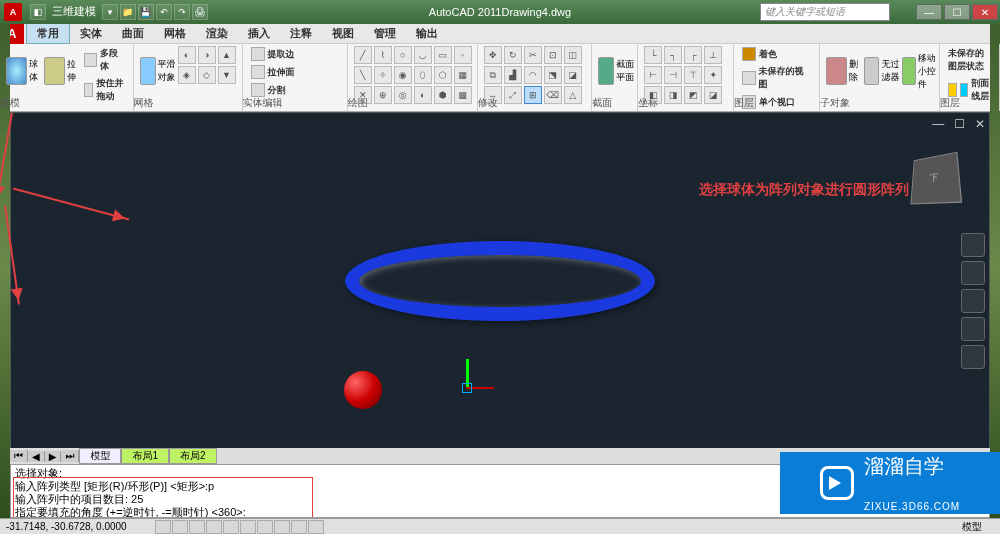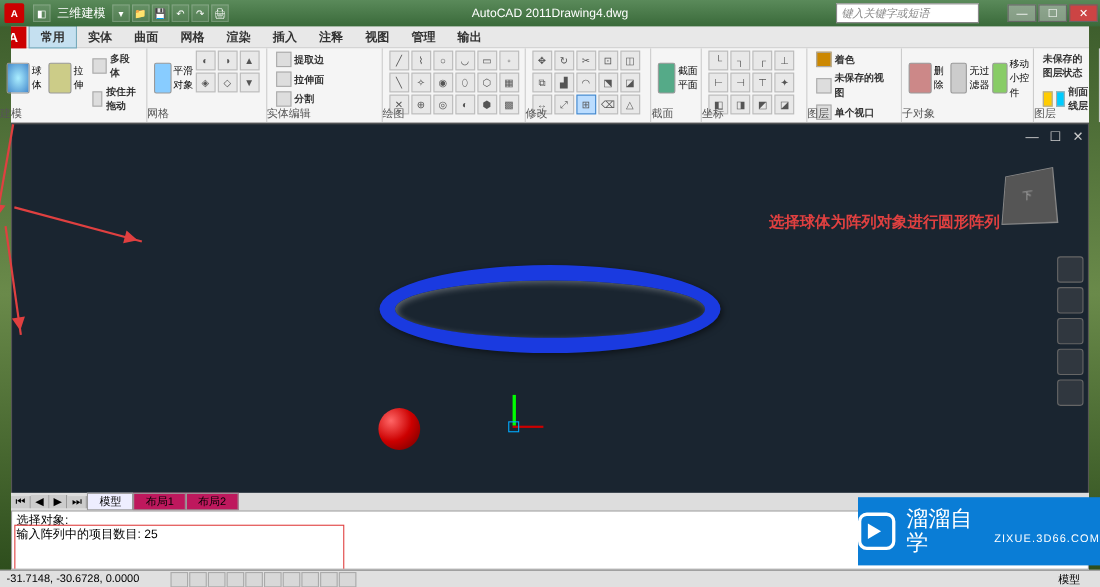--- a/index.html
+++ b/index.html
@@ -52,34 +52,34 @@
 .arrow2 { top: 245px; left: 225px; width: 120px; height: 2px; background: #e04040; transform: rotate(15deg); }
 .arrow2::after { content: ''; position: absolute; right: -2px; top: -5px; border: 6px solid transparent; border-left: 12px solid #e04040; }
 .arrow3 { top: 345px; left: 270px; width: 2px; height: 100px; background: #e04040; transform: rotate(-8deg); }
 .arrow3::after { content: ''; position: absolute; bottom: -2px; left: -5px; border: 6px solid transparent; border-top: 12px solid #e04040; }
 
 .nav-tools { position: absolute; right: 4px; top: 120px; display: flex; flex-direction: column; gap: 4px; }
 .nav-tool { width: 24px; height: 24px; background: rgba(100,100,100,0.3); border: 1px solid #666; border-radius: 3px; }
 
 .tabs-row { position: absolute; bottom: 70px; left: 10px; right: 10px; height: 16px; background: #ddd; display: flex; align-items: center; font-size: 10px; }
 .tab-btn { padding: 0 4px; border-right: 1px solid #999; background: #ccc; }
-.sheet-tab { padding: 0 10px; border: 1px solid #999; background: #be185d; }
+.sheet-tab { padding: 0 10px; border: 1px solid #999; background: #bef264; }
 
 .cmdline { position: absolute; bottom: 16px; left: 10px; right: 10px; height: 54px; background: #fff; border: 1px solid #999; font-size: 11px; font-family: SimSun, monospace; padding: 2px 4px; line-height: 13px; overflow: hidden; }
 .cmd-box { position: absolute; border: 1px solid #e04040; pointer-events: none; }
 
 .statusbar { position: absolute; bottom: 0; left: 0; right: 0; height: 16px; background: #e0e0e0; border-top: 1px solid #999; display: flex; align-items: center; font-size: 10px; padding: 0 6px; gap: 8px; }
 .status-icons { display: flex; gap: 1px; margin-left: 20px; }
 .status-icons .sb { width: 16px; height: 14px; background: #d8d8d8; border: 1px solid #aaa; }
 .status-right { margin-left: auto; display: flex; gap: 2px; align-items: center; }
 
 .watermark { position: absolute; right: 0; bottom: 20px; width: 220px; height: 62px; background: #0a7dd6; color: #fff; display: flex; align-items: center; justify-content: center; gap: 10px; font-size: 20px; }
 .watermark .play { width: 34px; height: 34px; border: 3px solid #fff; border-radius: 8px; display: flex; align-items: center; justify-content: center; }
 .watermark .play::after { content: ''; border: 7px solid transparent; border-left: 12px solid #fff; margin-left: 4px; }
-.watermark .txt { display: flex; flex-direction: row; line-height: 1.1; }
+.watermark .txt { display: flex; flex-direction: column; line-height: 1.1; }
 .watermark .sub { font-size: 10px; letter-spacing: 1px; margin-top: 24px; }
 
 .bg-strip { position: absolute; top: 0; left: 0; width: 10px; height: 100%; background: linear-gradient(#3a5a2a, #6a8a4a, #2a4a1a); }
 .bg-strip.r { left: auto; right: 0; }
 </style>
 </head>
 <body>
 
 <div class="bg-strip"></div>
 <div class="bg-strip r"></div>
@@ -314,39 +314,41 @@
     <div class="nav-tool"></div>
     <div class="nav-tool"></div>
   </div>
   <div class="torus"></div>
   <div class="sphere"></div>
   <div class="ucs">
     <div class="y-axis"></div>
       <div class="x-axis"></div>
       <div class="z-box"></div>
   </div>
-  <div class="anno-text" style="top:80px; right:80px">选择球体为阵列对象进行圆形阵列</div>
+  <div class="anno-text" style="top:68px; right:80px">选择球体为阵列对象进行圆形阵列</div>
   <div class="arrow1"></div>
   <div class="arrow2"></div>
   <div class="arrow3"></div>
 </div>
 
 <div class="tabs-row">
   <div class="tab-btn">⏮</div>
   <div class="tab-btn">◀</div>
   <div class="tab-btn">▶</div>
   <div class="tab-btn">⏭</div>
   <div class="sheet-tab" style="background:#eef">模型</div>
   <div class="sheet-tab">布局1</div>
   <div class="sheet-tab">布局2</div>
 </div>
 
 <div class="cmdline">
   <div>选择对象:</div>
+  <div>输入阵列类型 [矩形(R)/环形(P)] &lt;矩形&gt;:p</div>
   <div>输入阵列中的项目数目: 25</div>
+  <div>指定要填充的角度 (+=逆时针, -=顺时针) &lt;360&gt;:</div>
   <div class="cmd-box" style="left:2px; top:12px; width:300px; height:42px"></div>
 </div>
 
 <div class="statusbar">
   <span>-31.7148, -30.6728, 0.0000</span>
   <div class="status-icons">
     <div class="sb"></div>
       <div class="sb"></div>
       <div class="sb"></div>
       <div class="sb"></div>

